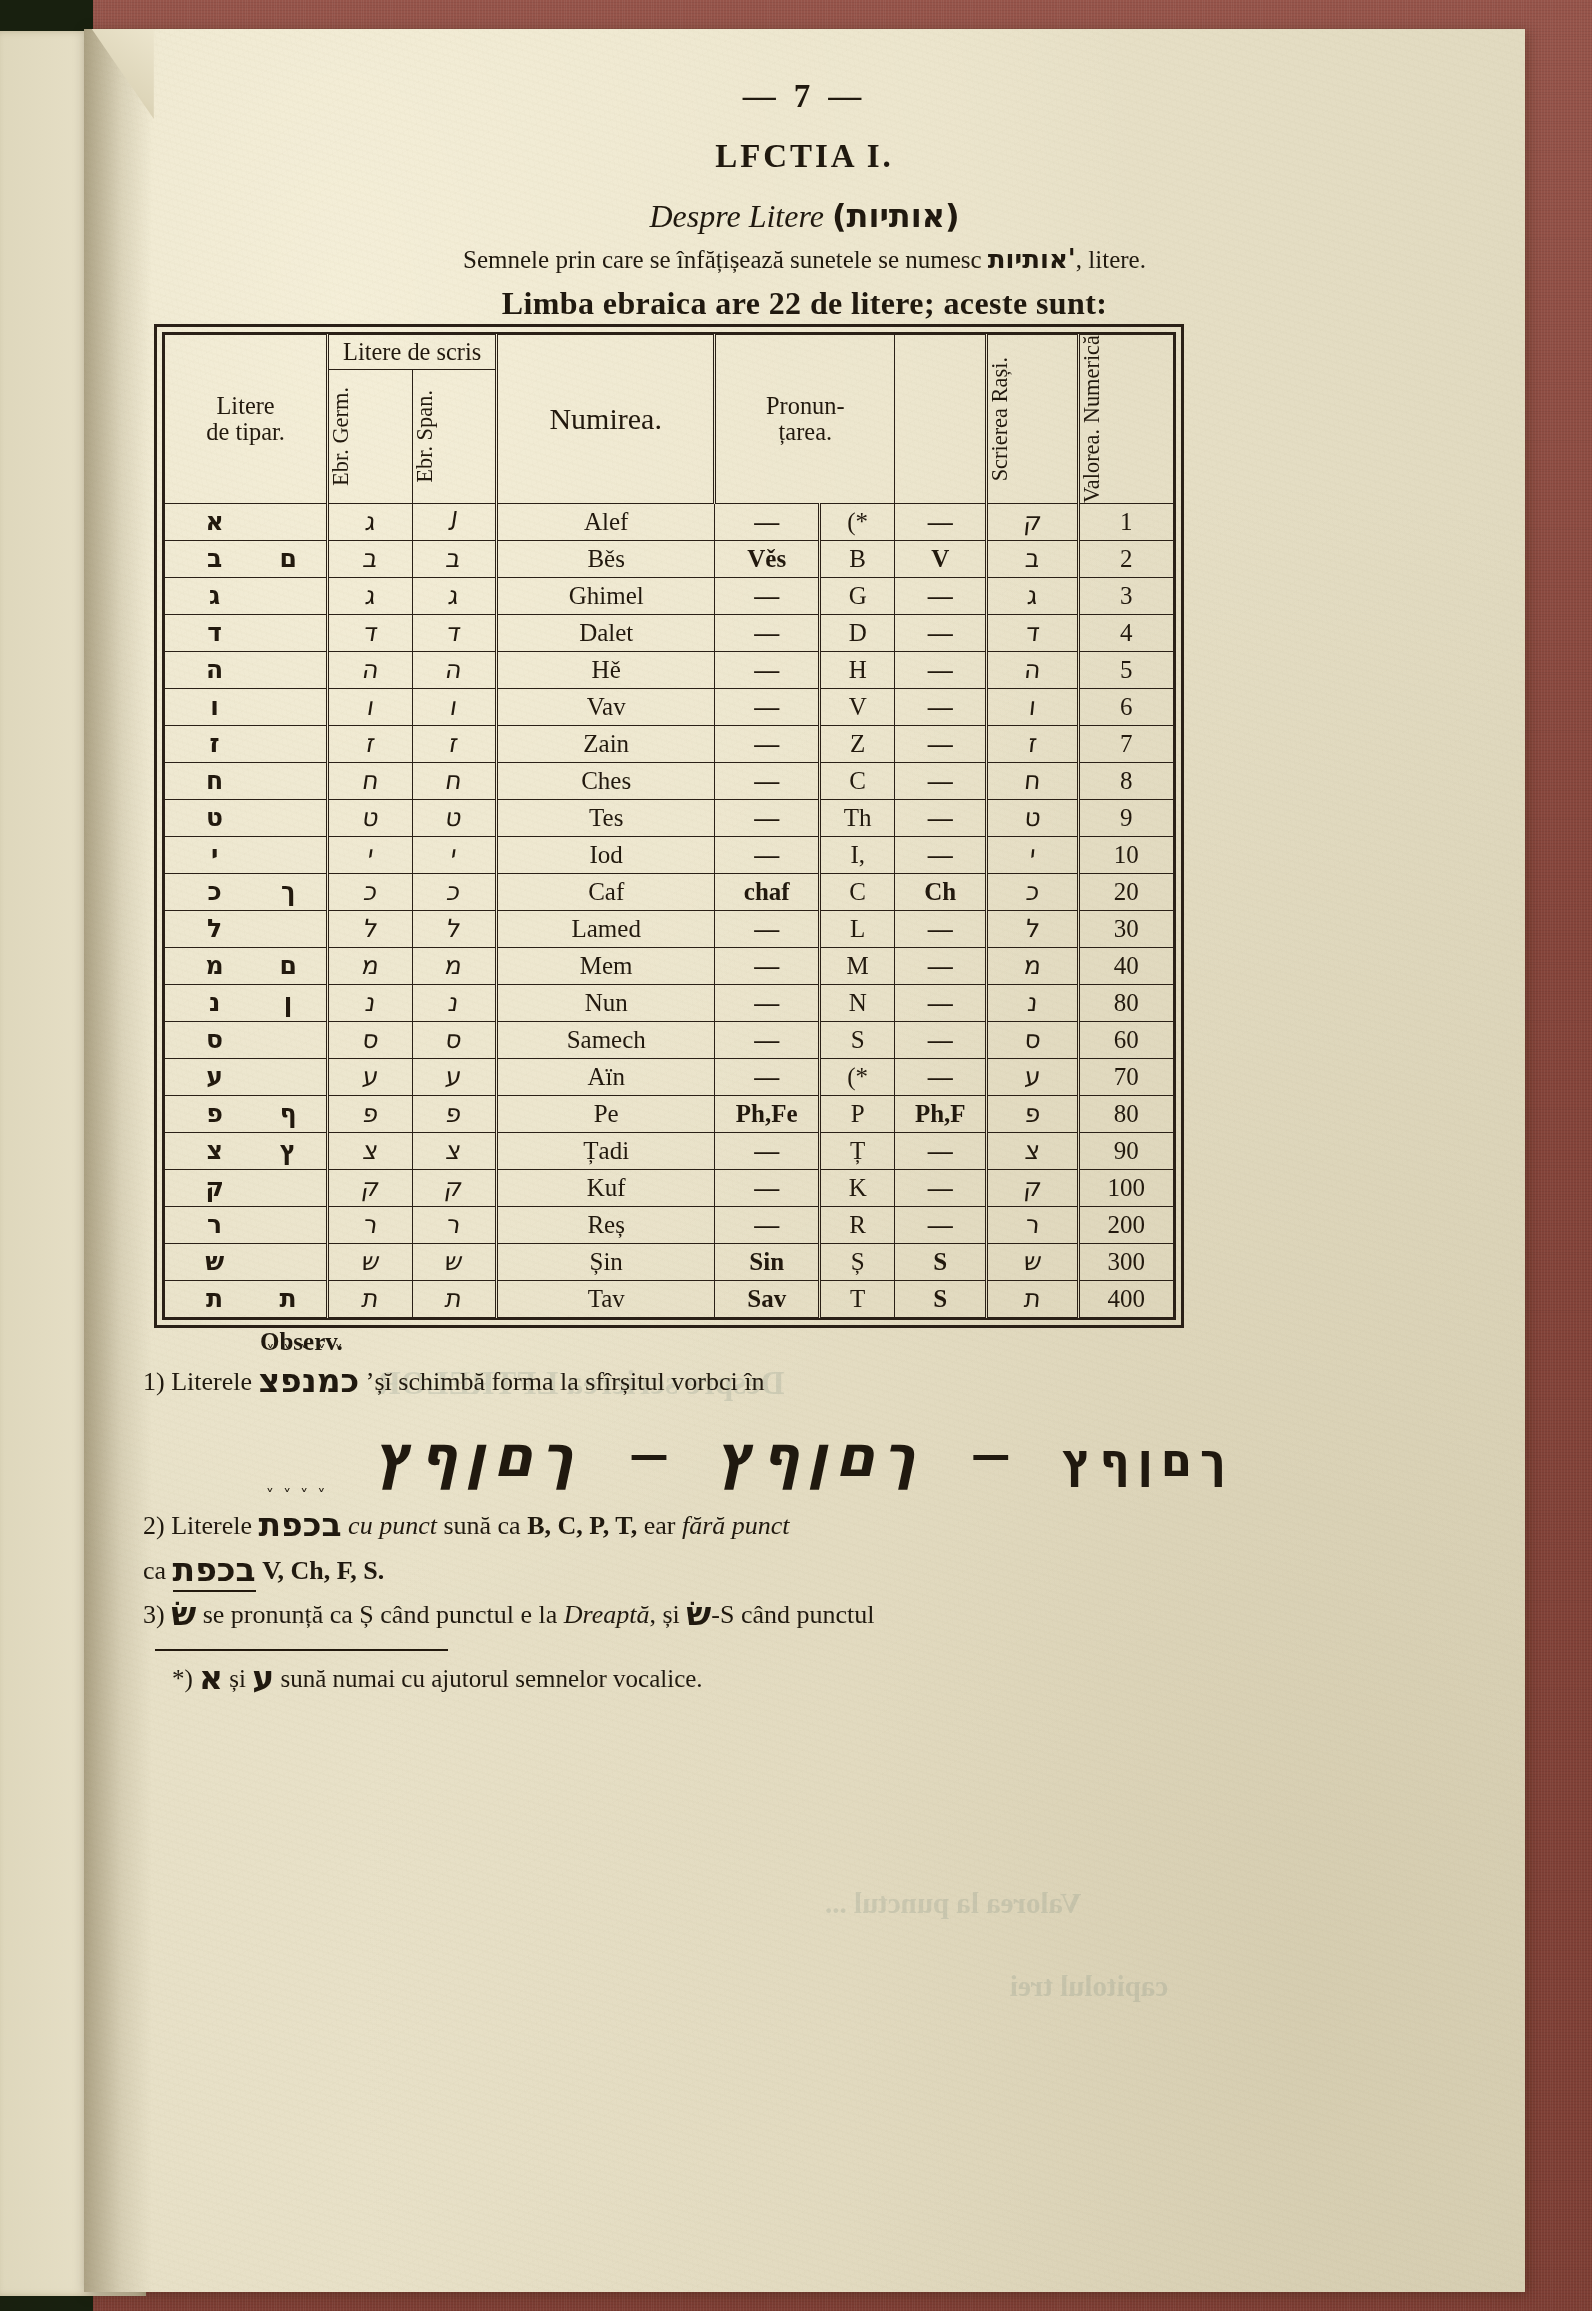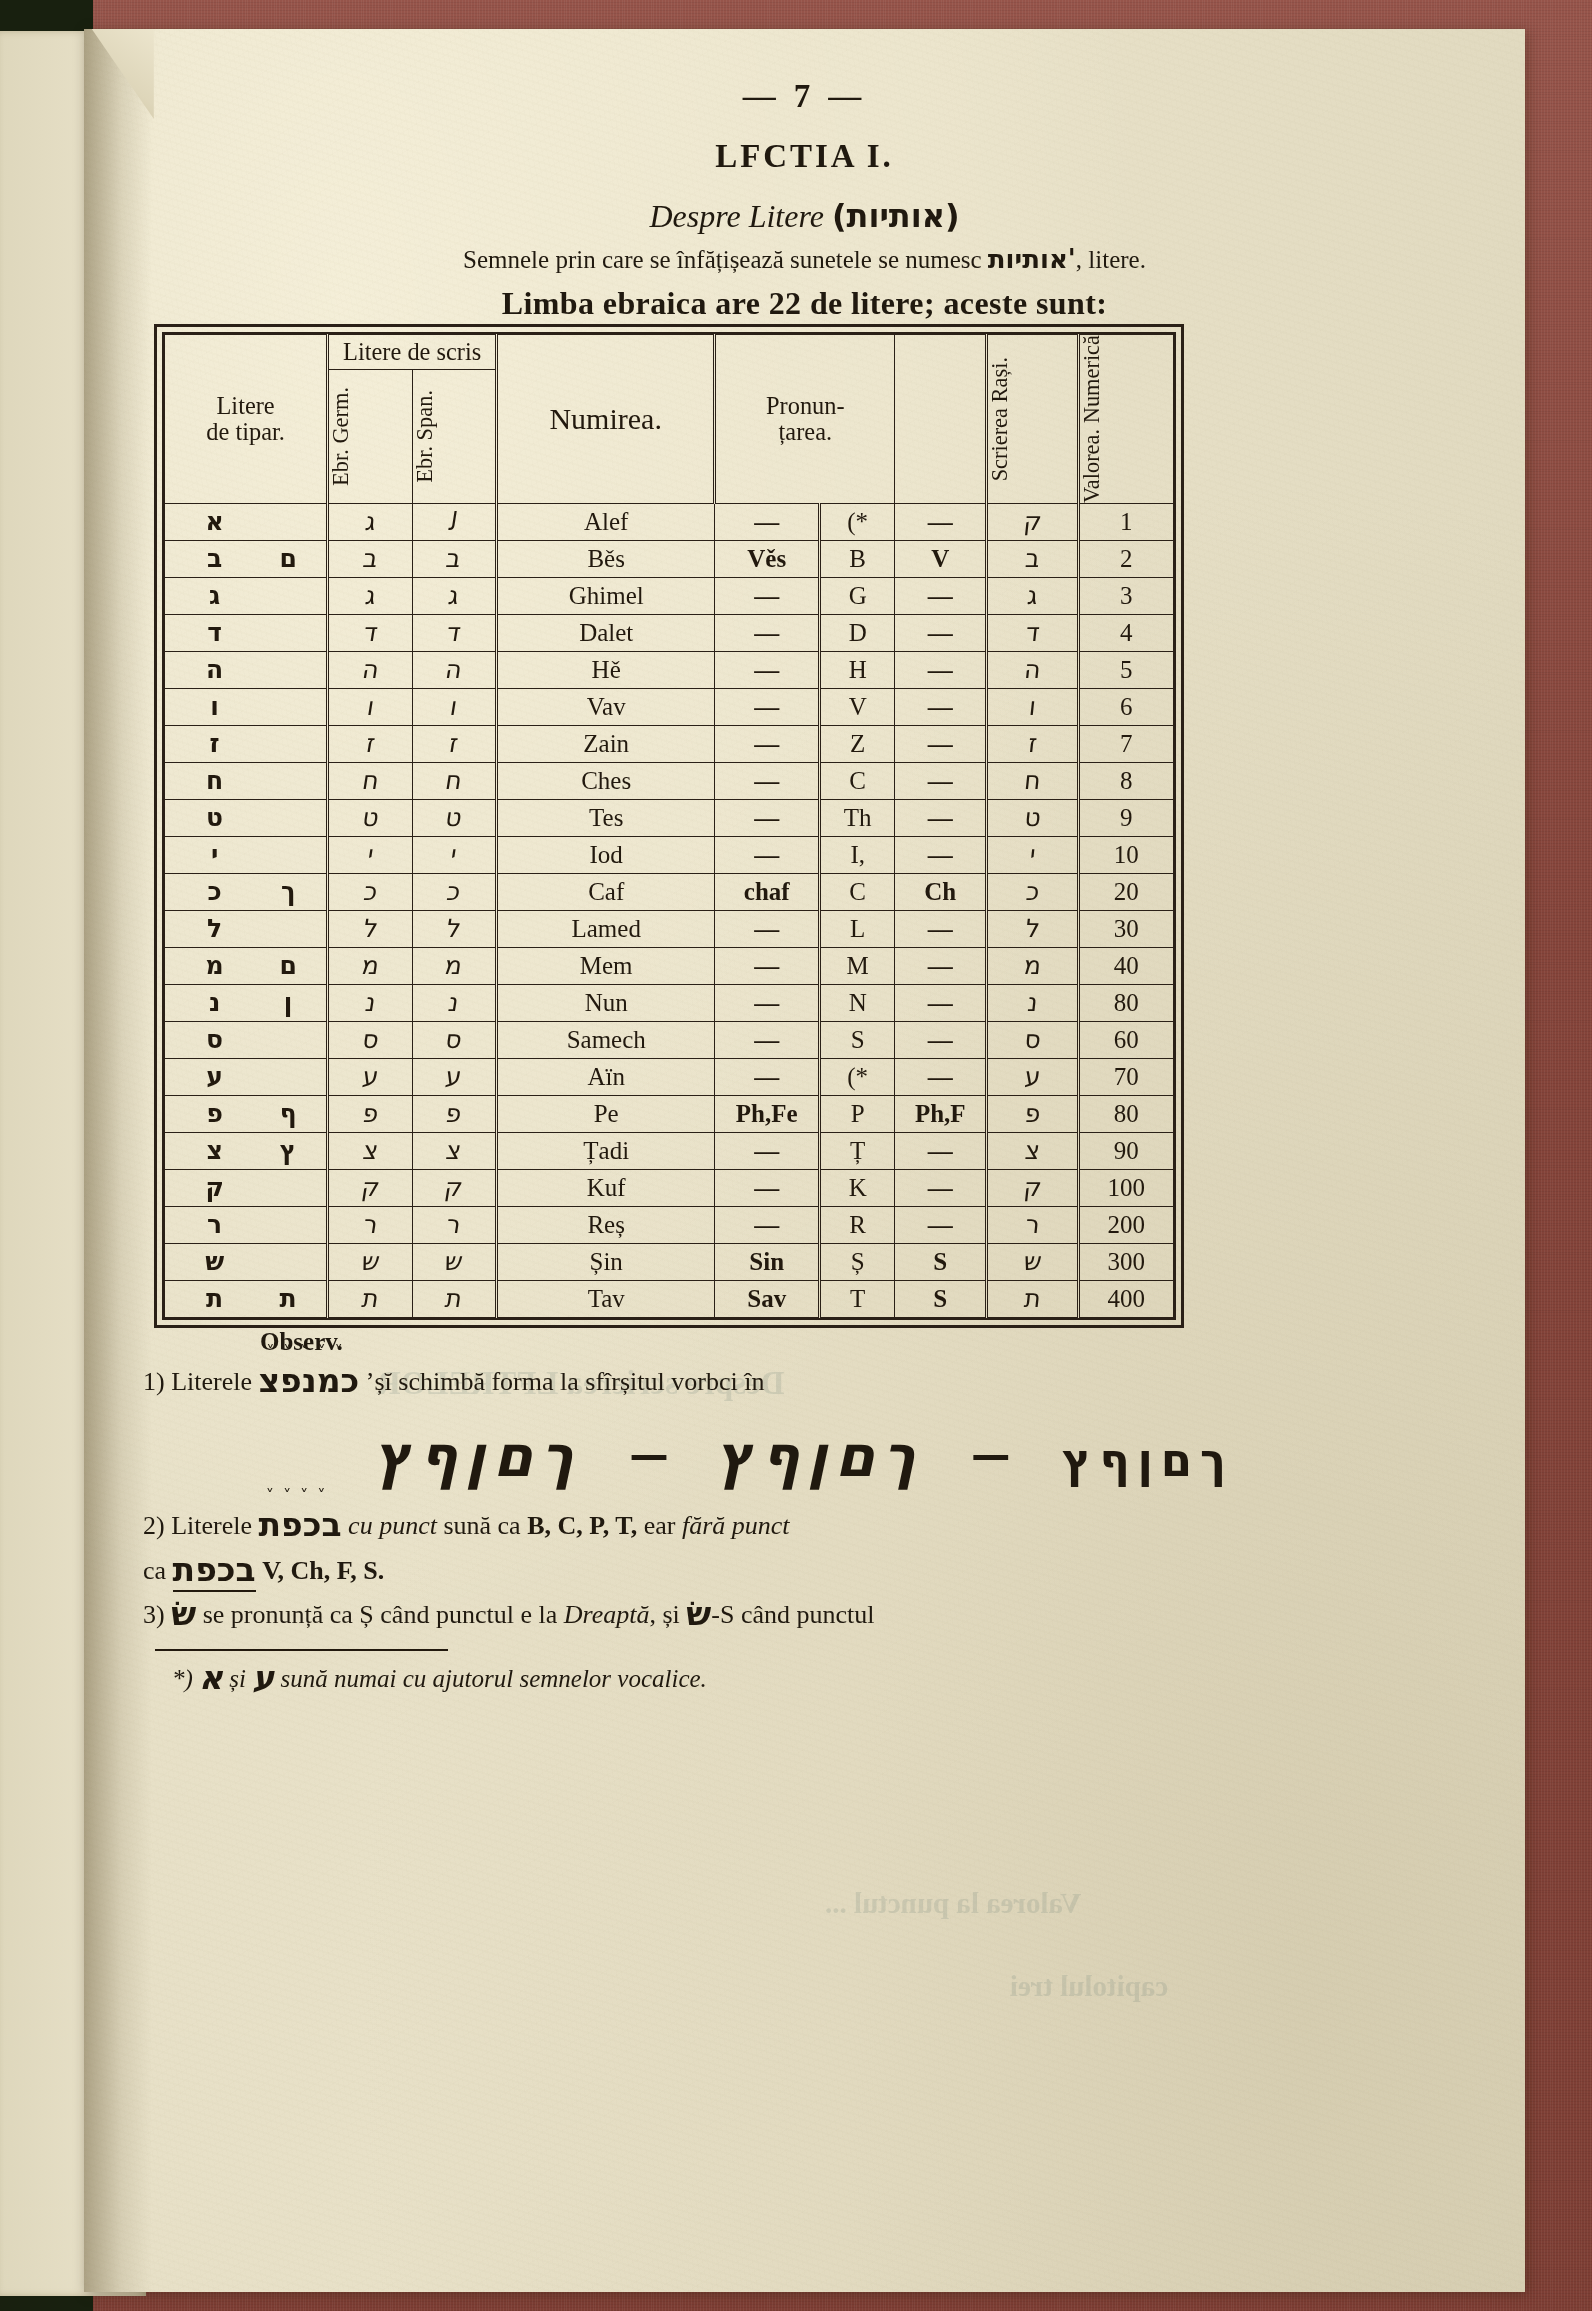--- a/index.html
+++ b/index.html
@@ -184,21 +184,21 @@
   #final-forms-row .cursive{
     font-size:57px;transform:skewX(-12deg);display:inline-block;
   }
   #final-forms-row .sep{font-size:39px;padding:0 17.6px;vertical-align:7.8px;}
 
   .underline-hb{border-bottom:2px solid #22190e;padding-bottom:1px;}
 
   #footnote-rule{
     margin:13.7px 0 5.9px 11.7px;width:293px;height:2px;background:#22190e;
   }
-  #footnote{font-size:25px;margin-left:29px;font-style:italic;}
+  #footnote{font-size:25px;margin-left:29px;}
 
   
   .ghost{
     position:absolute;color:rgba(90,110,105,.16);
     font-family:"Liberation Serif",serif;font-weight:bold;
     transform:scaleX(-1);pointer-events:none;user-select:none;
   }
 </style>
 </head>
 <body>

